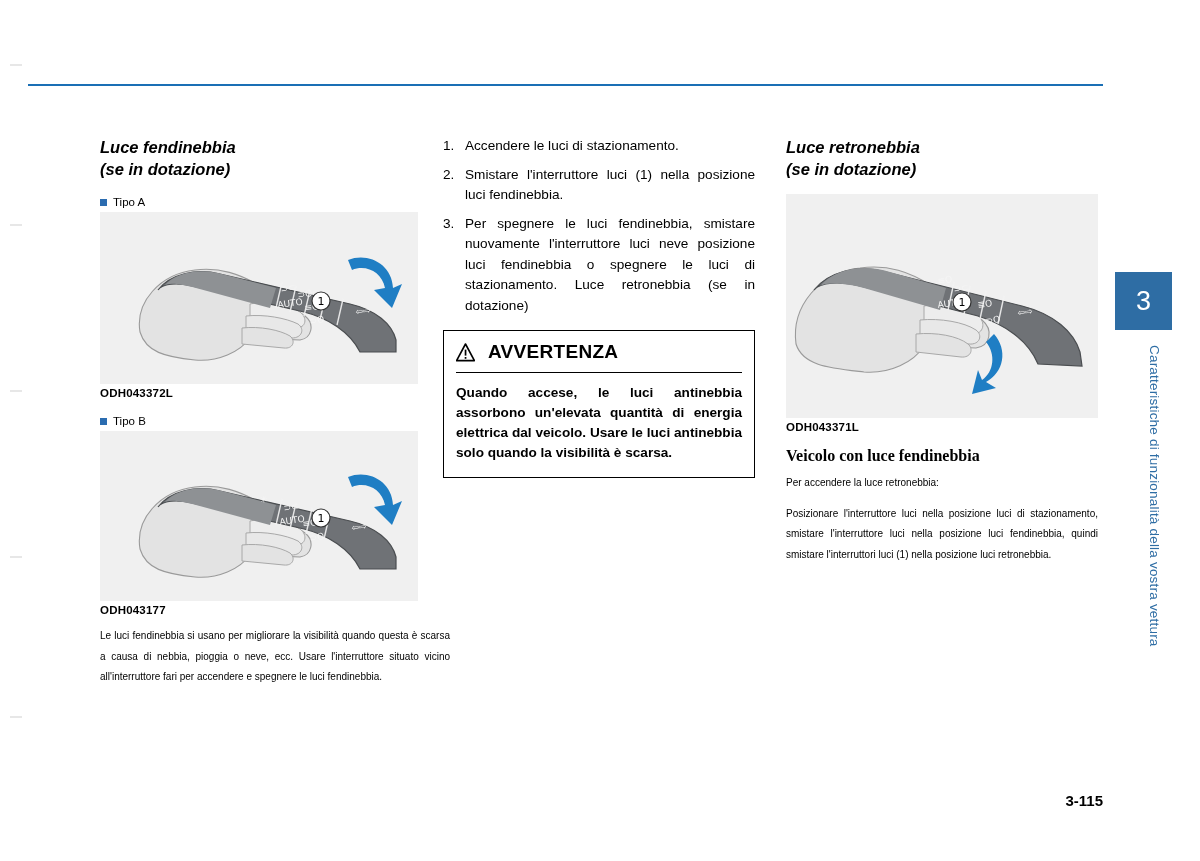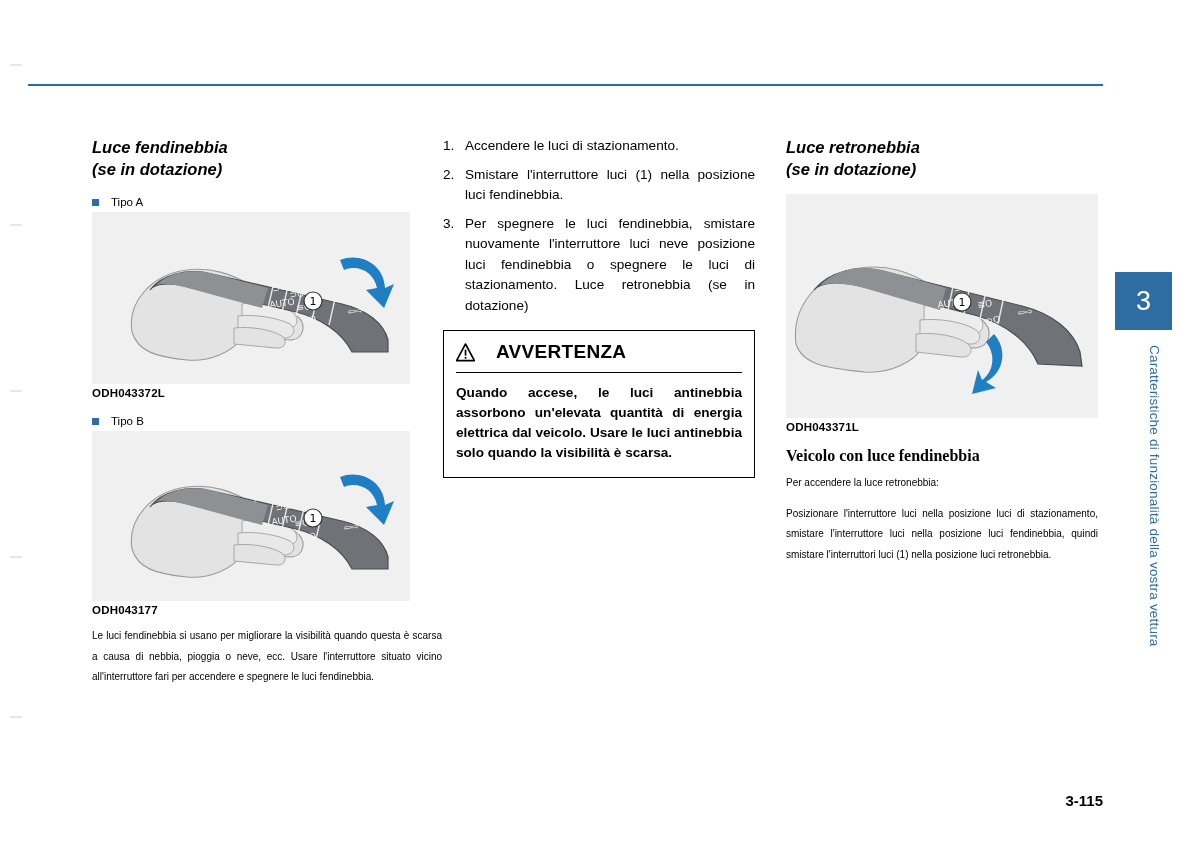--- a/index.html
+++ b/index.html
@@ -38,38 +38,38 @@
     width: 12px;
     height: 2px;
     background: #e7e7e7;
   }
 
   
   .col {
     position: absolute;
     top: 136px;
   }
-  .col-1 { left: 92px; width: 350px; }
+  .col-1 { left: 100px; width: 350px; }
   .col-2 { left: 443px; width: 312px; }
   .col-3 { left: 786px; width: 312px; }
 
   .sec-title {
     font-style: italic;
     font-weight: bold;
     font-size: 16.5px;
     line-height: 22px;
     margin: 0 0 6px 0;
   }
 
   .fig-label {
     font-size: 11.5px;
     margin: 16px 0 4px 0;
     display: flex;
     align-items: center;
-    gap: 12px;
+    gap: 6px;
   }
   .fig-label .sq {
     width: 7px;
     height: 7px;
     background: #2b6cb0;
     display: inline-block;
   }
 
   .figure {
     background: #f0f0f0;
@@ -115,21 +115,21 @@
   }
 
   .warn-box {
     border: 1.5px solid #000;
     padding: 10px 12px 14px 12px;
     margin-top: 14px;
   }
   .warn-head {
     display: flex;
     align-items: center;
-    gap: 21px;
+    gap: 13px;
     font-size: 19px;
     font-weight: bold;
     letter-spacing: 0.3px;
     padding-bottom: 9px;
     border-bottom: 1.2px solid #000;
   }
   .warn-tri {
     width: 19px; height: 19px;
     display: inline-block;
   }

